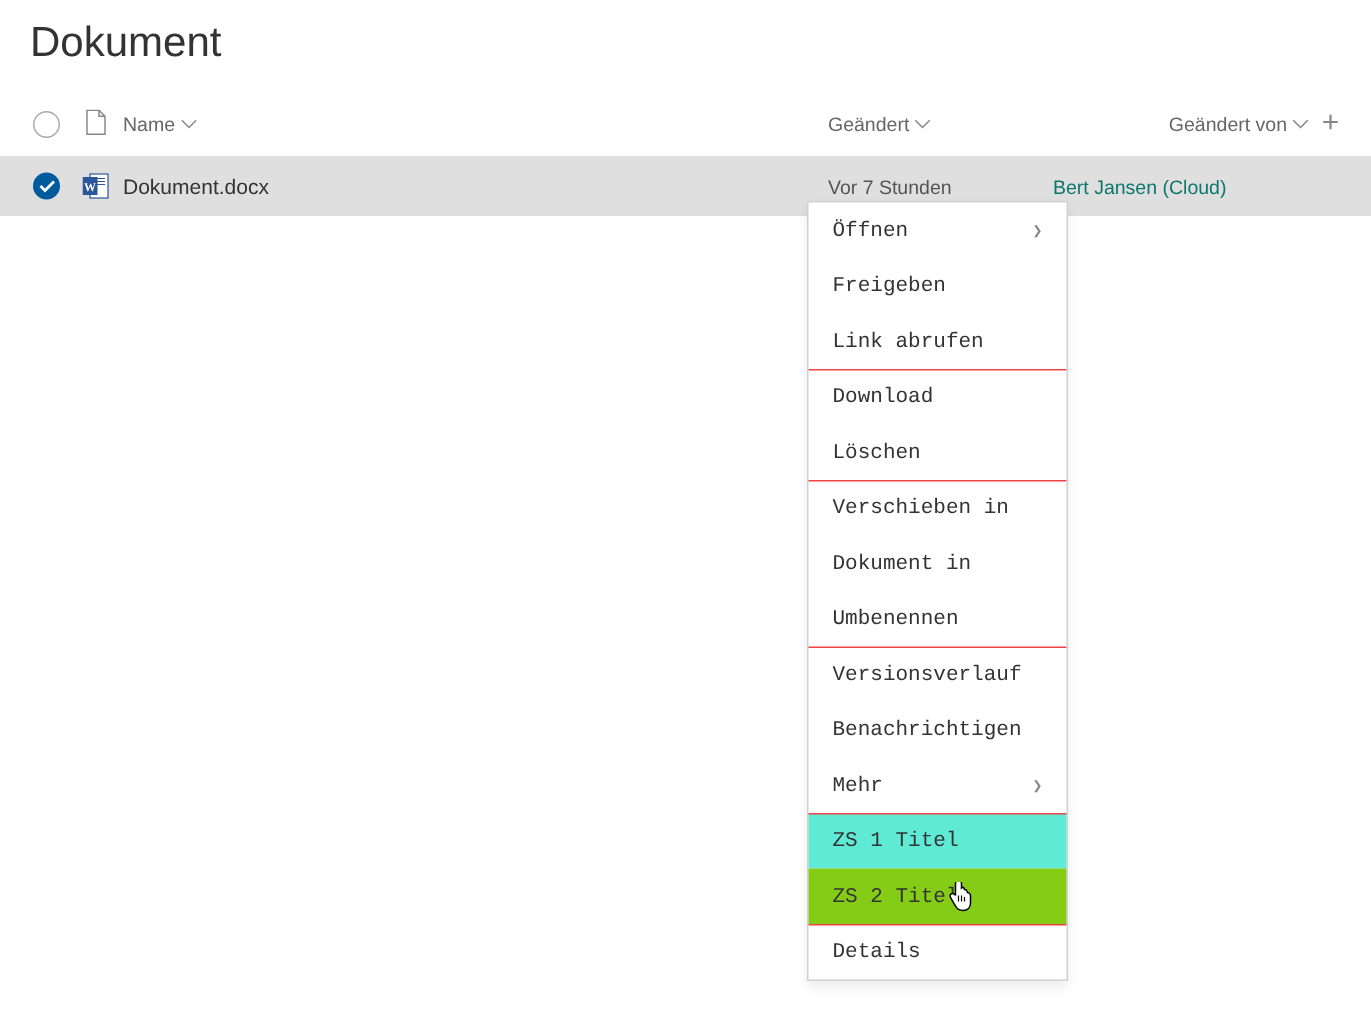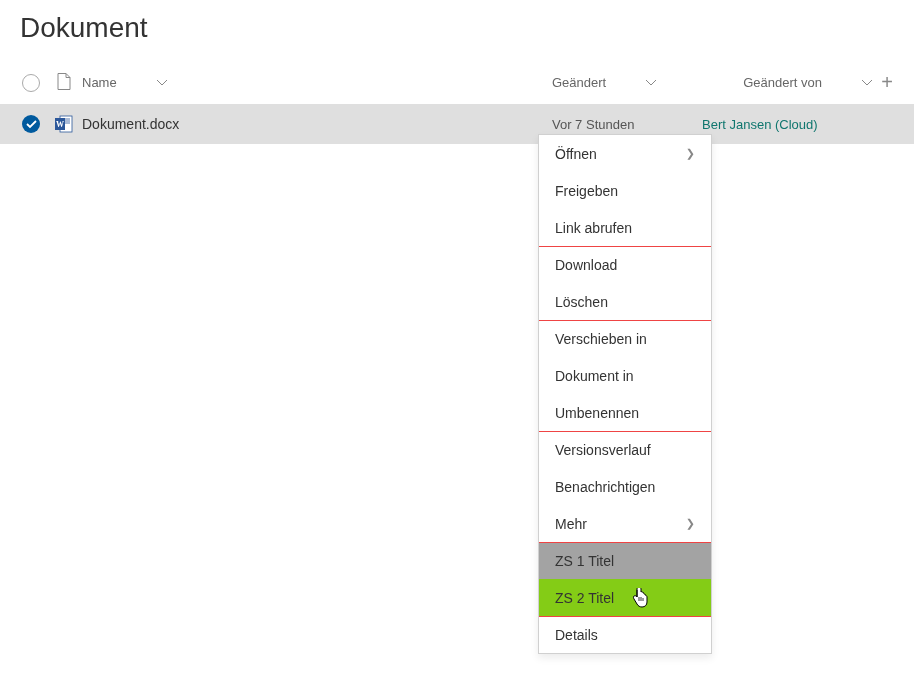--- a/index.html
+++ b/index.html
@@ -31,21 +31,20 @@
     .col-name { flex: 1; padding-left: 4px; }
     .col-modified { width: 150px; }
     .col-modifiedby { width: 170px; justify-content: flex-end; }
     .col-add { width: 30px; display: flex; align-items: center; justify-content: center; }
     .header-cell {
       display: flex;
       align-items: center;
       color: #666;
       font-size: 13px;
       cursor: pointer;
-      gap: 36px;
     }
     .header-cell svg { margin-left: 4px; }
     .select-circle {
       width: 18px; height: 18px;
       border: 1px solid #aaa;
       border-radius: 50%;
       background: #fff;
     }
     .list-row {
       display: flex;
@@ -84,26 +83,27 @@
       font-size: 14px;
     }
     .menu-item {
       display: flex;
       align-items: center;
       justify-content: space-between;
       height: 37px;
       padding: 0 16px;
       cursor: pointer;
       color: #333;
+      font-family: Liberation Mono, monospace;
     }
     .menu-sep {
       border-top: 1px solid #ef4444;
     }
     .menu-item.highlight {
-      background: #a3a3a3;
+      background: #5eead4;
     }
     .menu-item.highlight-light {
       background: #84cc16;
     }
     .chevron-right {
       color: #888;
       font-size: 11px;
     }
     .plus-icon {
       font-size: 20px;

